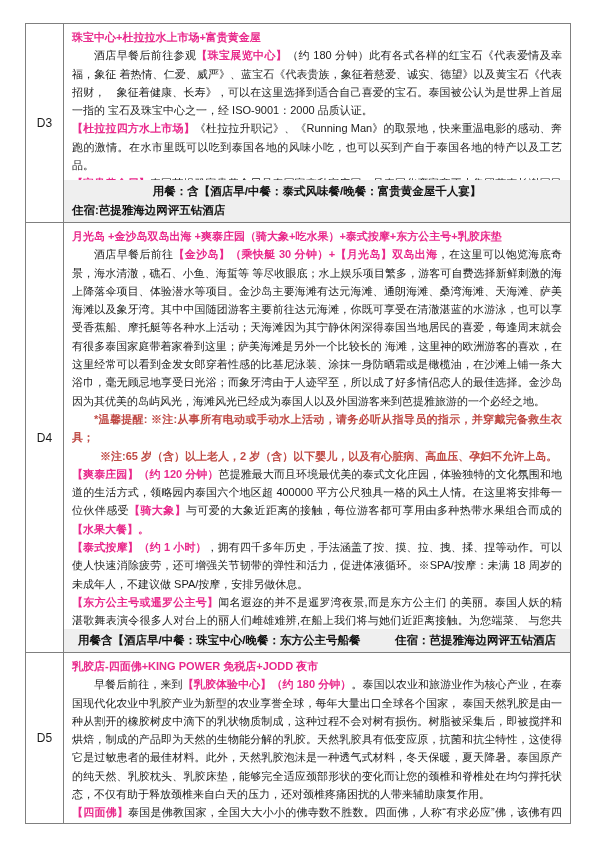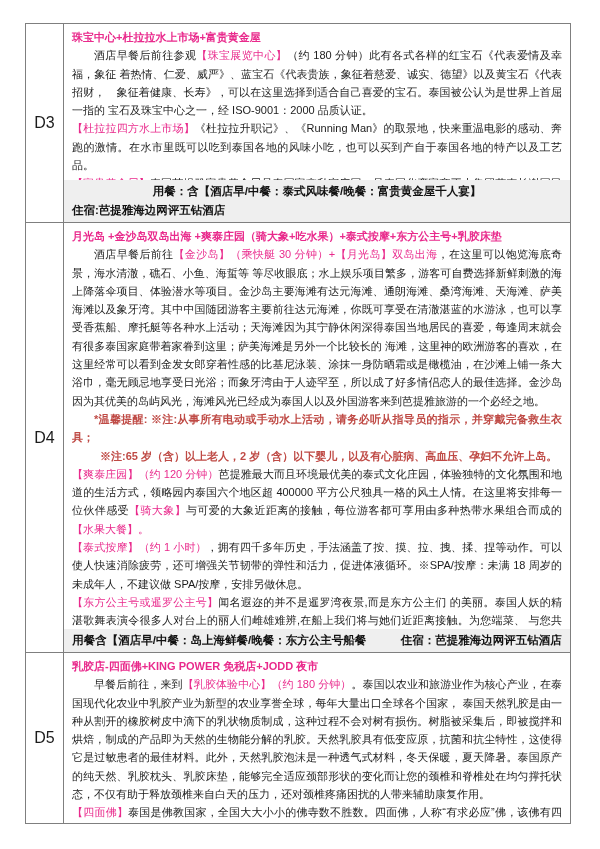--- a/index.html
+++ b/index.html
@@ -26,21 +26,21 @@
     overflow:hidden;
   }
   .row-0{height:199px;}
   .row-1{height:430px;}
   .row-2{height:171px;border-bottom:1px solid var(--border,#7f7f7f);}
   .day-cell{
     width:38px;
     flex:0 0 38px;
     border-right:1px solid var(--border,#7f7f7f);
     display:flex;align-items:center;justify-content:center;
-    font-size:16px;color:#1c1c1c;
+    font-size:12px;color:#1c1c1c;
     box-sizing:border-box;
   }
   .content-cell{
     flex:1 1 auto;
     display:flex;flex-direction:column;
     overflow:hidden;
     padding-top:4px;
     box-sizing:border-box;
     min-width:0;
   }
@@ -53,21 +53,21 @@
     word-break:break-all;
   }
   .para.indent{text-indent:22px;}
   .para.indent2{text-indent:28px;}
   .para.title-line{
     color:var(--pink,#e92a8c);
     font-weight:bold;
     text-align:left;
   }
   .seg-n{color:#1c1c1c;}
-  .seg-p{color:var(--pink,#e92a8c);font-weight:normal;}
+  .seg-p{color:var(--pink,#e92a8c);font-weight:bold;}
   .seg-r{color:var(--red,#bf4a45);font-weight:bold;}
   .meal-box{
     flex:0 0 auto;
     margin-top:auto;
     background:var(--mealbg,#efefef);
     padding:2px 8px 3px 8px;
     font-size:11.5px;line-height:18.5px;
     font-weight:bold;color:#111111;
   }
   .meal-line.left{text-align:center;}
@@ -100,21 +100,21 @@
           <div class="paras">
             <p class="para title-line">月光岛 +金沙岛双岛出海 +爽泰庄园（骑大象+吃水果）+泰式按摩+东方公主号+乳胶床垫</p>
             <p class="para indent"><span class="seg-n">酒店早餐后前往</span><span class="seg-p">【金沙岛】（乘快艇 30 分钟）+【月光岛】双岛出海</span><span class="seg-n">，在这里可以饱览海底奇景，海水清澈，礁石、小鱼、海蜇等 等尽收眼底；水上娱乐项目繁多，游客可自费选择新鲜刺激的海上降落伞项目、体验潜水等项目。金沙岛主要海滩有达元海滩、通朗海滩、桑湾海滩、天海滩、萨美海滩以及象牙湾。其中中国随团游客主要前往达元海滩，你既可享受在清澈湛蓝的水游泳，也可以享受香蕉船、摩托艇等各种水上活动；天海滩因为其宁静休闲深得泰国当地居民的喜爱，每逢周末就会有很多泰国家庭带着家眷到这里；萨美海滩是另外一个比较长的 海滩，这里神的欧洲游客的喜欢，在这里经常可以看到金发女郎穿着性感的比基尼泳装、涂抹一身防晒霜或是橄榄油，在沙滩上铺一条大浴巾，毫无顾忌地享受日光浴；而象牙湾由于人迹罕至，所以成了好多情侣恋人的最佳选择。金沙岛因为其优美的岛屿风光，海滩风光已经成为泰国人以及外国游客来到芭提雅旅游的一个必经之地。</span></p>
             <p class="para indent"><span class="seg-r">*温馨提醒: ※注:从事所有电动或手动水上活动，请务必听从指导员的指示，并穿戴完备救生衣具；</span></p>
             <p class="para indent2"><span class="seg-r">※注:65 岁（含）以上老人，2 岁（含）以下婴儿，以及有心脏病、高血压、孕妇不允许上岛。</span></p>
             <p class="para"><span class="seg-p">【爽泰庄园】（约 120 分钟）</span><span class="seg-n">芭提雅最大而且环境最优美的泰式文化庄园，体验独特的文化氛围和地道的生活方式，领略园内泰国六个地区超 400000 平方公尺独具一格的风土人情。在这里将安排每一位伙伴感受</span><span class="seg-p">【骑大象】</span><span class="seg-n">与可爱的大象近距离的接触，每位游客都可享用由多种热带水果组合而成的</span><span class="seg-p">【水果大餐】。</span></p>
             <p class="para"><span class="seg-p">【泰式按摩】（约 1 小时）</span><span class="seg-n">，拥有四千多年历史，手法涵盖了按、摸、拉、拽、揉、捏等动作。可以使人快速消除疲劳，还可增强关节韧带的弹性和活力，促进体液循环。※SPA/按摩：未满 18 周岁的未成年人，不建议做 SPA/按摩，安排另做休息。</span></p>
             <p class="para"><span class="seg-p">【东方公主号或暹罗公主号】</span><span class="seg-n">闻名遐迩的并不是暹罗湾夜景,而是东方公主们 的美丽。泰国人妖的精湛歌舞表演令很多人对台上的丽人们雌雄难辨,在船上我们将与她们近距离接触。为您端菜、 与您共舞的都是盛装美丽的人妖公主,在此提醒大家,若被人妖“骚扰”，最好定气凝神、泰然处之。</span></p>
           </div>
           <div class="meal-box">
-            <div class="meal-line left">用餐含【酒店早/中餐：岛上海鲜餐/晚餐：东方公主号船餐　　　住宿：芭提雅海边网评五钻酒店</div>
+            <div class="meal-line left">用餐含【酒店早/中餐：珠宝中心/晚餐：东方公主号船餐　　　住宿：芭提雅海边网评五钻酒店</div>
           </div>
         </div>
       </div>
       <div class="row row-2">
         <div class="day-cell">D5</div>
         <div class="content-cell">
           <div class="paras">
             <p class="para title-line">乳胶店-四面佛+KING POWER 免税店+JODD 夜市</p>
             <p class="para indent"><span class="seg-n">早餐后前往，来到</span><span class="seg-p">【乳胶体验中心】（约 180 分钟）</span><span class="seg-n">。泰国以农业和旅游业作为核心产业，在泰国现代化农业中乳胶产业为新型的农业享誉全球，每年大量出口全球各个国家， 泰国天然乳胶是由一种从割开的橡胶树皮中滴下的乳状物质制成，这种过程不会对树有损伤。树脂被采集后，即被搅拌和烘焙，制成的产品即为天然的生物能分解的乳胶。天然乳胶具有低变应原，抗菌和抗尘特性，这使得它是过敏患者的最佳材料。此外，天然乳胶泡沫是一种透气式材料，冬天保暖，夏天降暑。泰国原产的纯天然、乳胶枕头、乳胶床垫，能够完全适应颈部形状的变化而让您的颈椎和脊椎处在均匀撑托状态，不仅有助于释放颈椎来自白天的压力，还对颈椎疼痛困扰的人带来辅助康复作用。</span></p>
             <p class="para"><span class="seg-p">【四面佛】</span><span class="seg-n">泰国是佛教国家，全国大大小小的佛寺数不胜数。四面佛，人称“有求必应”佛，该佛有四尊佛面，分别代表爱情、事业、健康与财运，掌管人间的一切事务，是泰国香火最旺的佛像之一。正面求生意兴隆，左</span></p>

